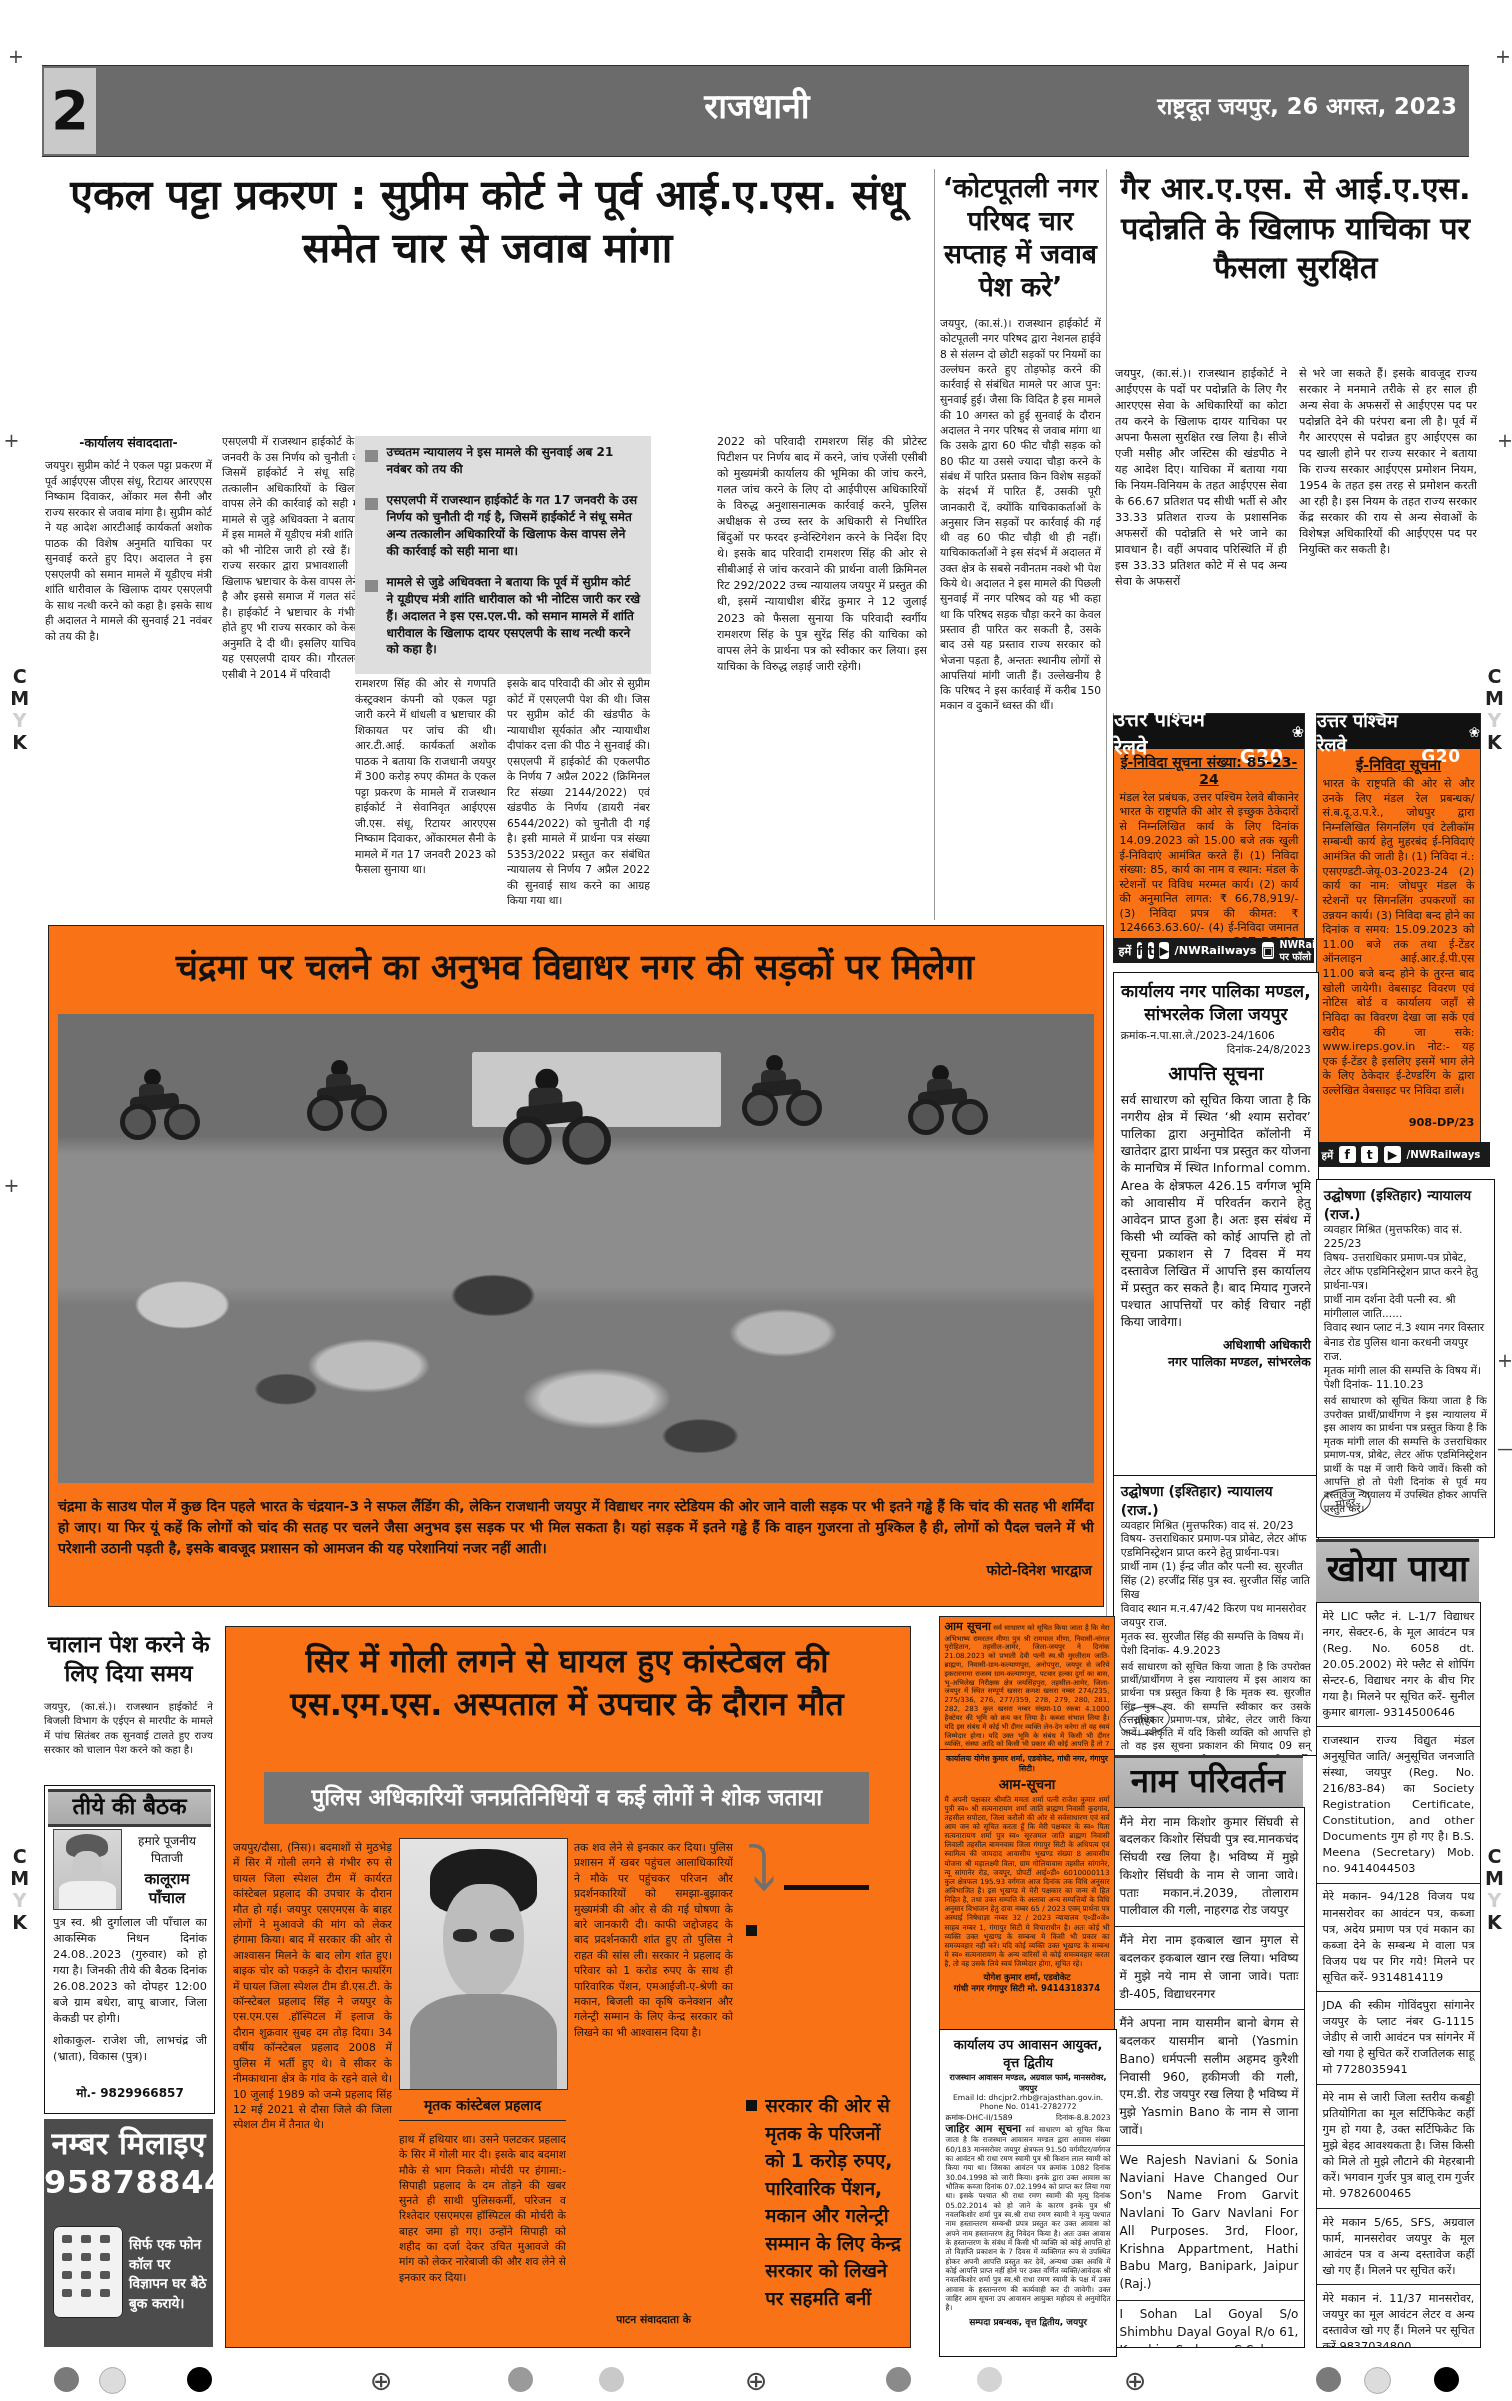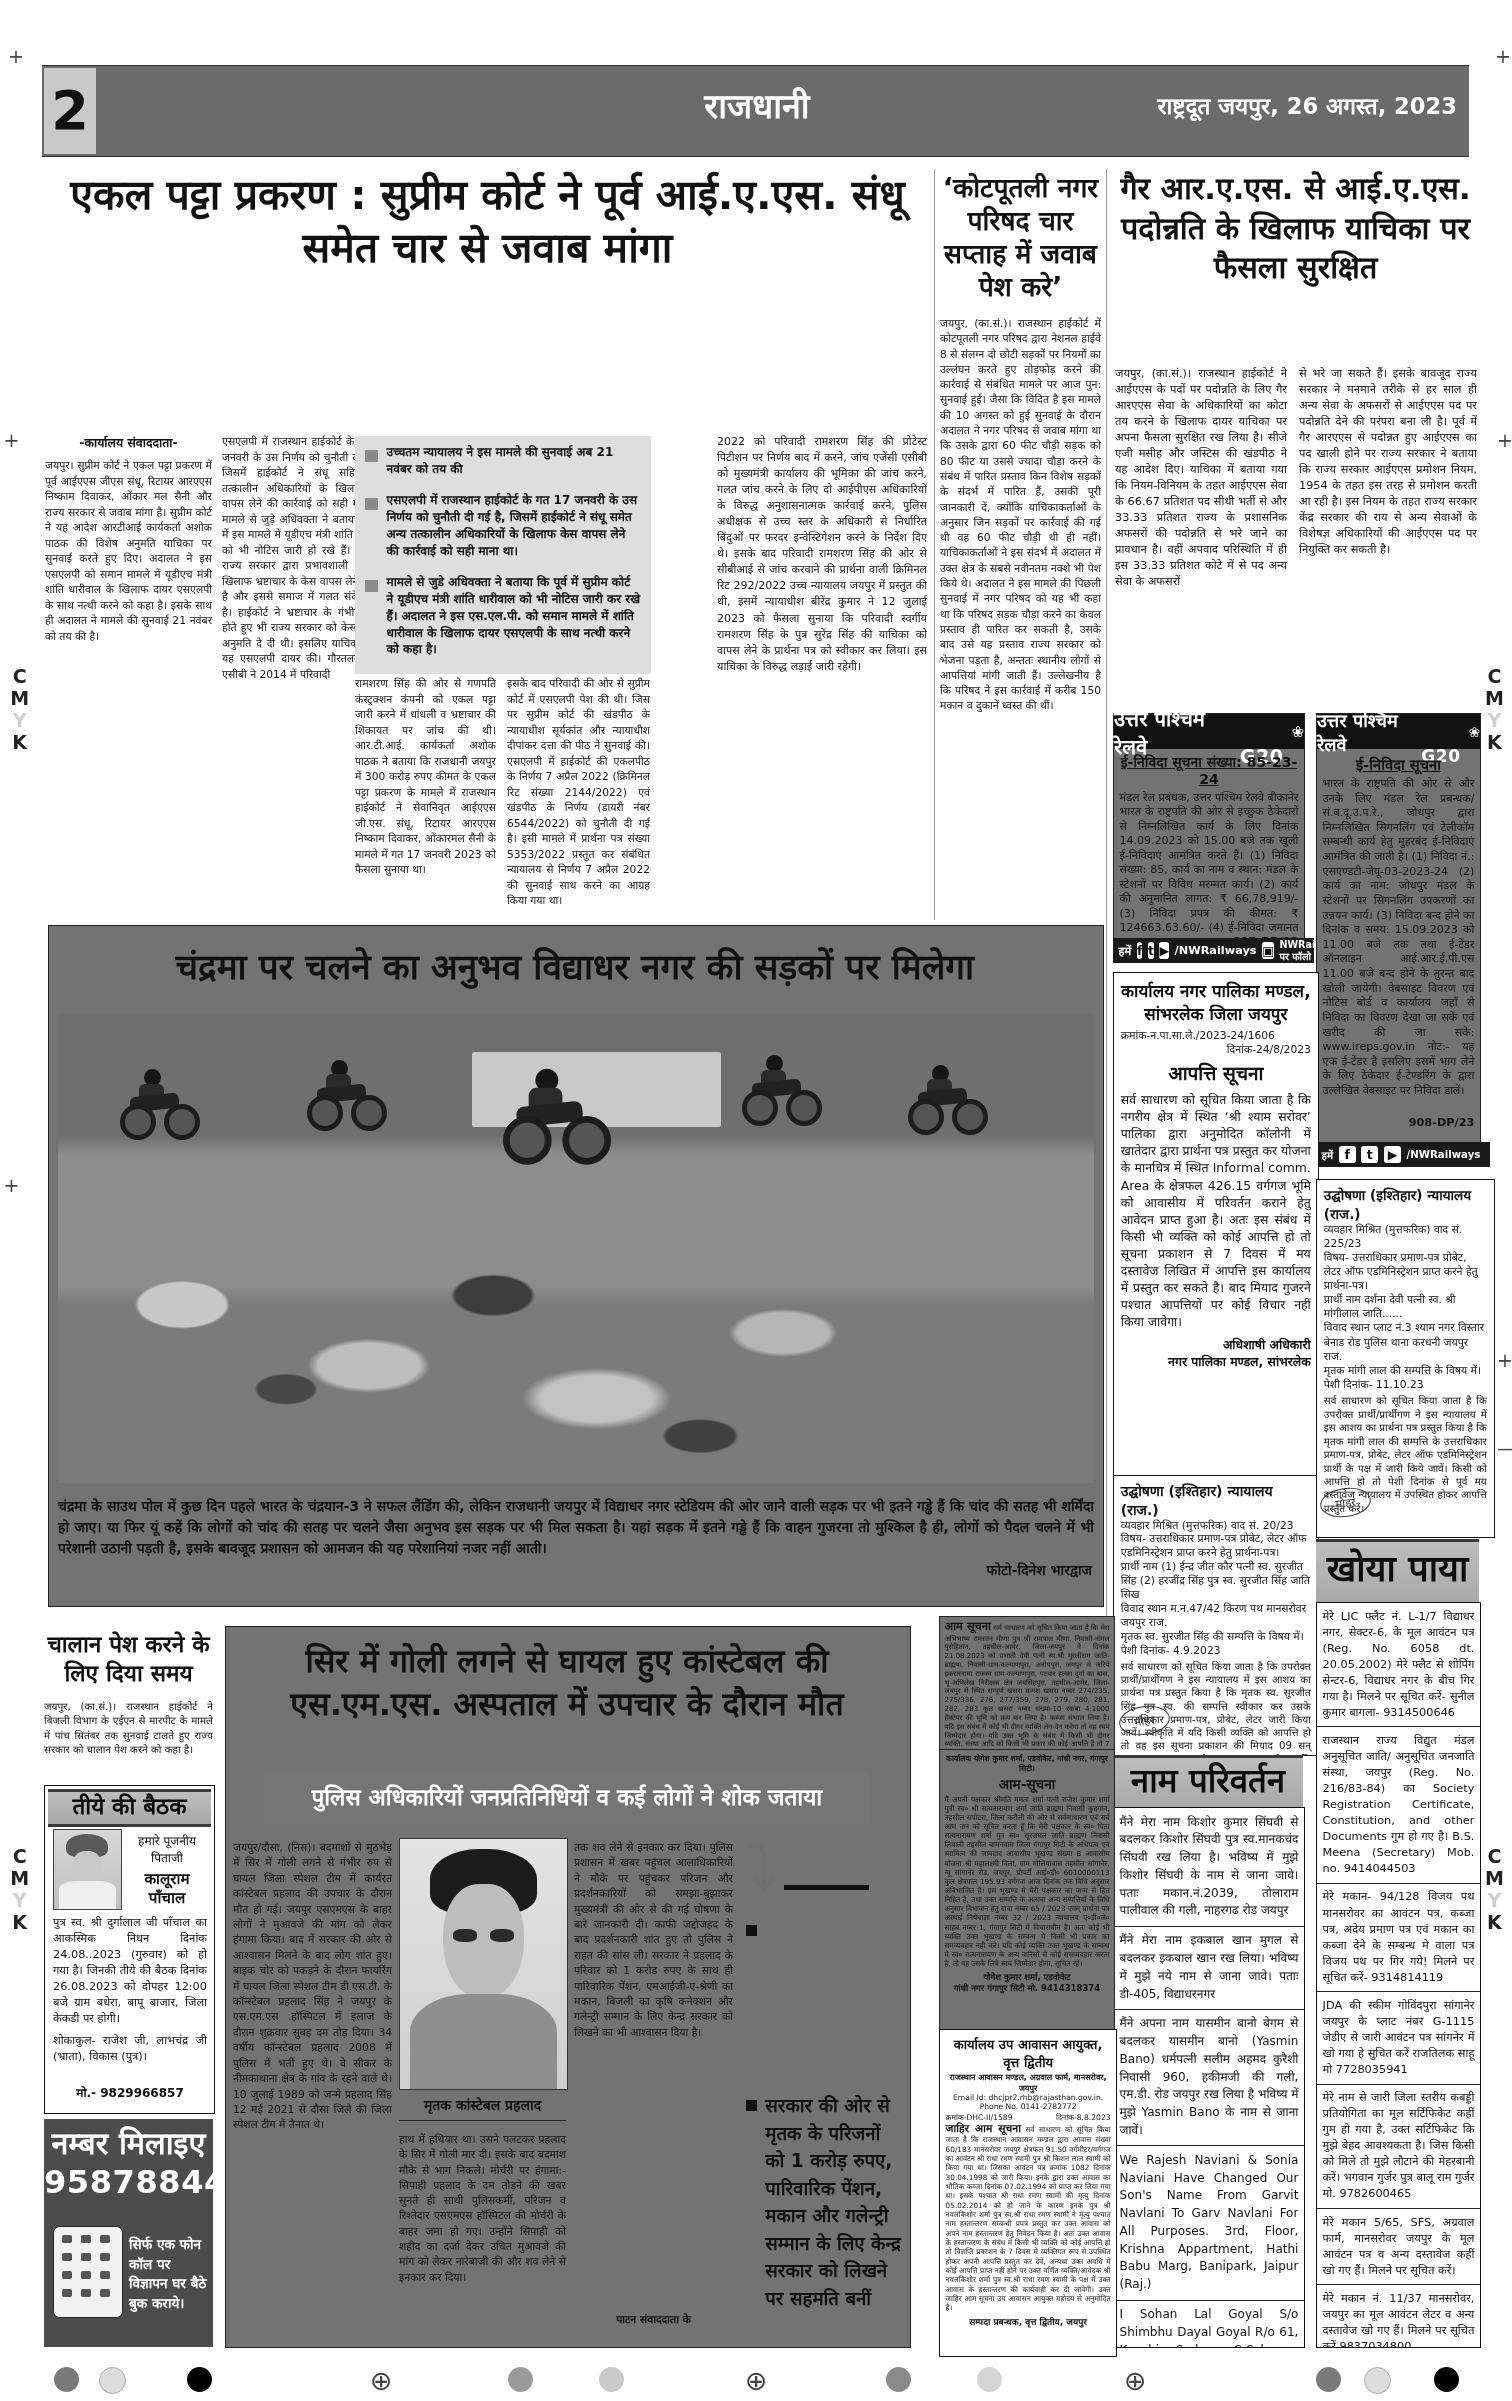--- a/index.html
+++ b/index.html
@@ -4,21 +4,21 @@
 <style>
   html,body{margin:0;padding:0;background:#e8e8e4;}
   #page{position:relative;width:1512px;height:2401px;background:#fff;overflow:hidden;
         font-family:"DejaVu Sans",sans-serif;color:#121212;}
   .t{position:absolute;font-family:"DejaVu Sans",sans-serif;color:#121212;}
   .b{font-weight:bold;}
   .c{text-align:center;}
   .j{text-align:justify;}
   .r{text-align:right;}
   .box{border:1.7px solid #111;background:#fff;}
-  .thinbox{border:1.1px solid #222;background:#737373;}
+  .thinbox{border:1.1px solid #222;background:#f97316;}
   .ovh{overflow:hidden;}
   .vrule{position:absolute;width:1.1px;background:#9a9a9a;}
   .mark{position:absolute;color:#444;font-size:19px;}
   .cmyk{position:absolute;font-size:19px;font-weight:bold;line-height:1.15;color:#222;text-align:center;}
   .cmyk .y{color:#cfcfcf;}
   
   .hdrbar{position:absolute;left:42px;top:65px;width:1427px;height:90px;background:#6b6b6b;
           border-top:1.7px solid #2e2e2e;border-bottom:1.7px solid #2e2e2e;}
   .pagenum{position:absolute;left:44px;top:68px;width:52px;height:86px;background:#c9c9c9;
            color:#111;font-size:54px;font-weight:bold;text-align:center;line-height:86px;}

